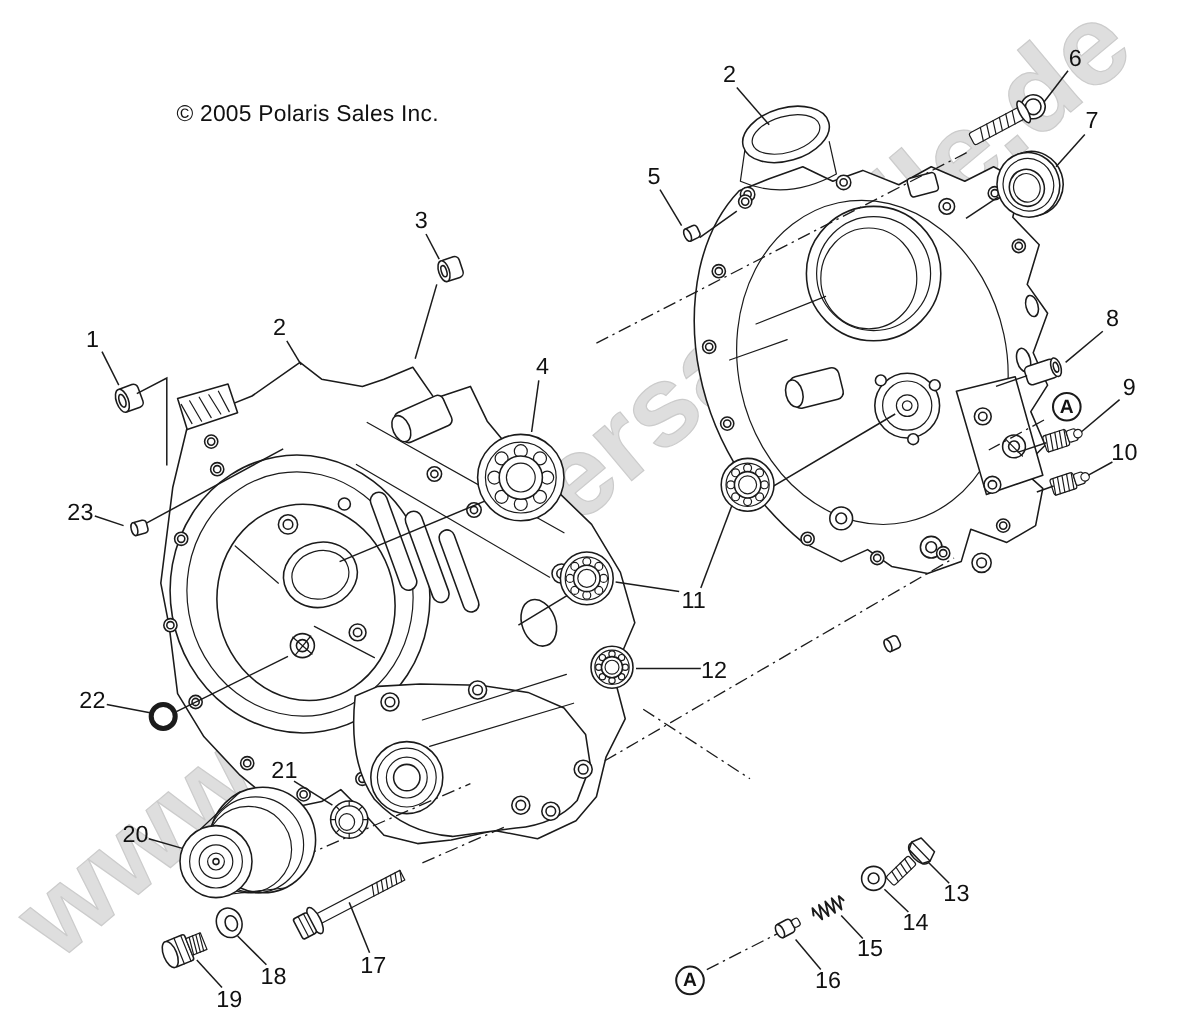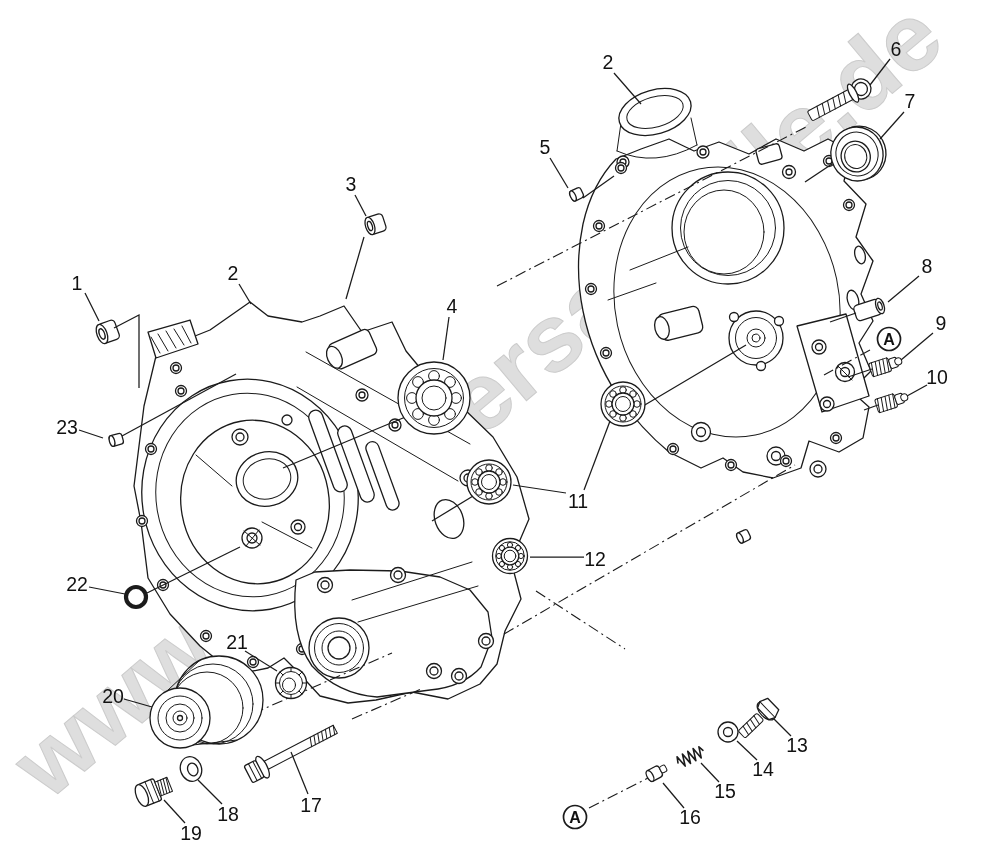--- a/index.html
+++ b/index.html
@@ -458,13 +458,14 @@
           <circle cx="889" cy="339" r="11.5" class="refc"></circle>
           <text x="889" y="339.5" class="reft">A</text>
         </g>
         <g>
           <circle cx="575" cy="817" r="11.5" class="refc"></circle>
           <text x="575" y="817.5" class="reft">A</text>
         </g>
       </g>
   </svg>
 
+  <div class="copyright">© 2005 Polaris Sales Inc.</div>
 </div>
 
 </body></html>

